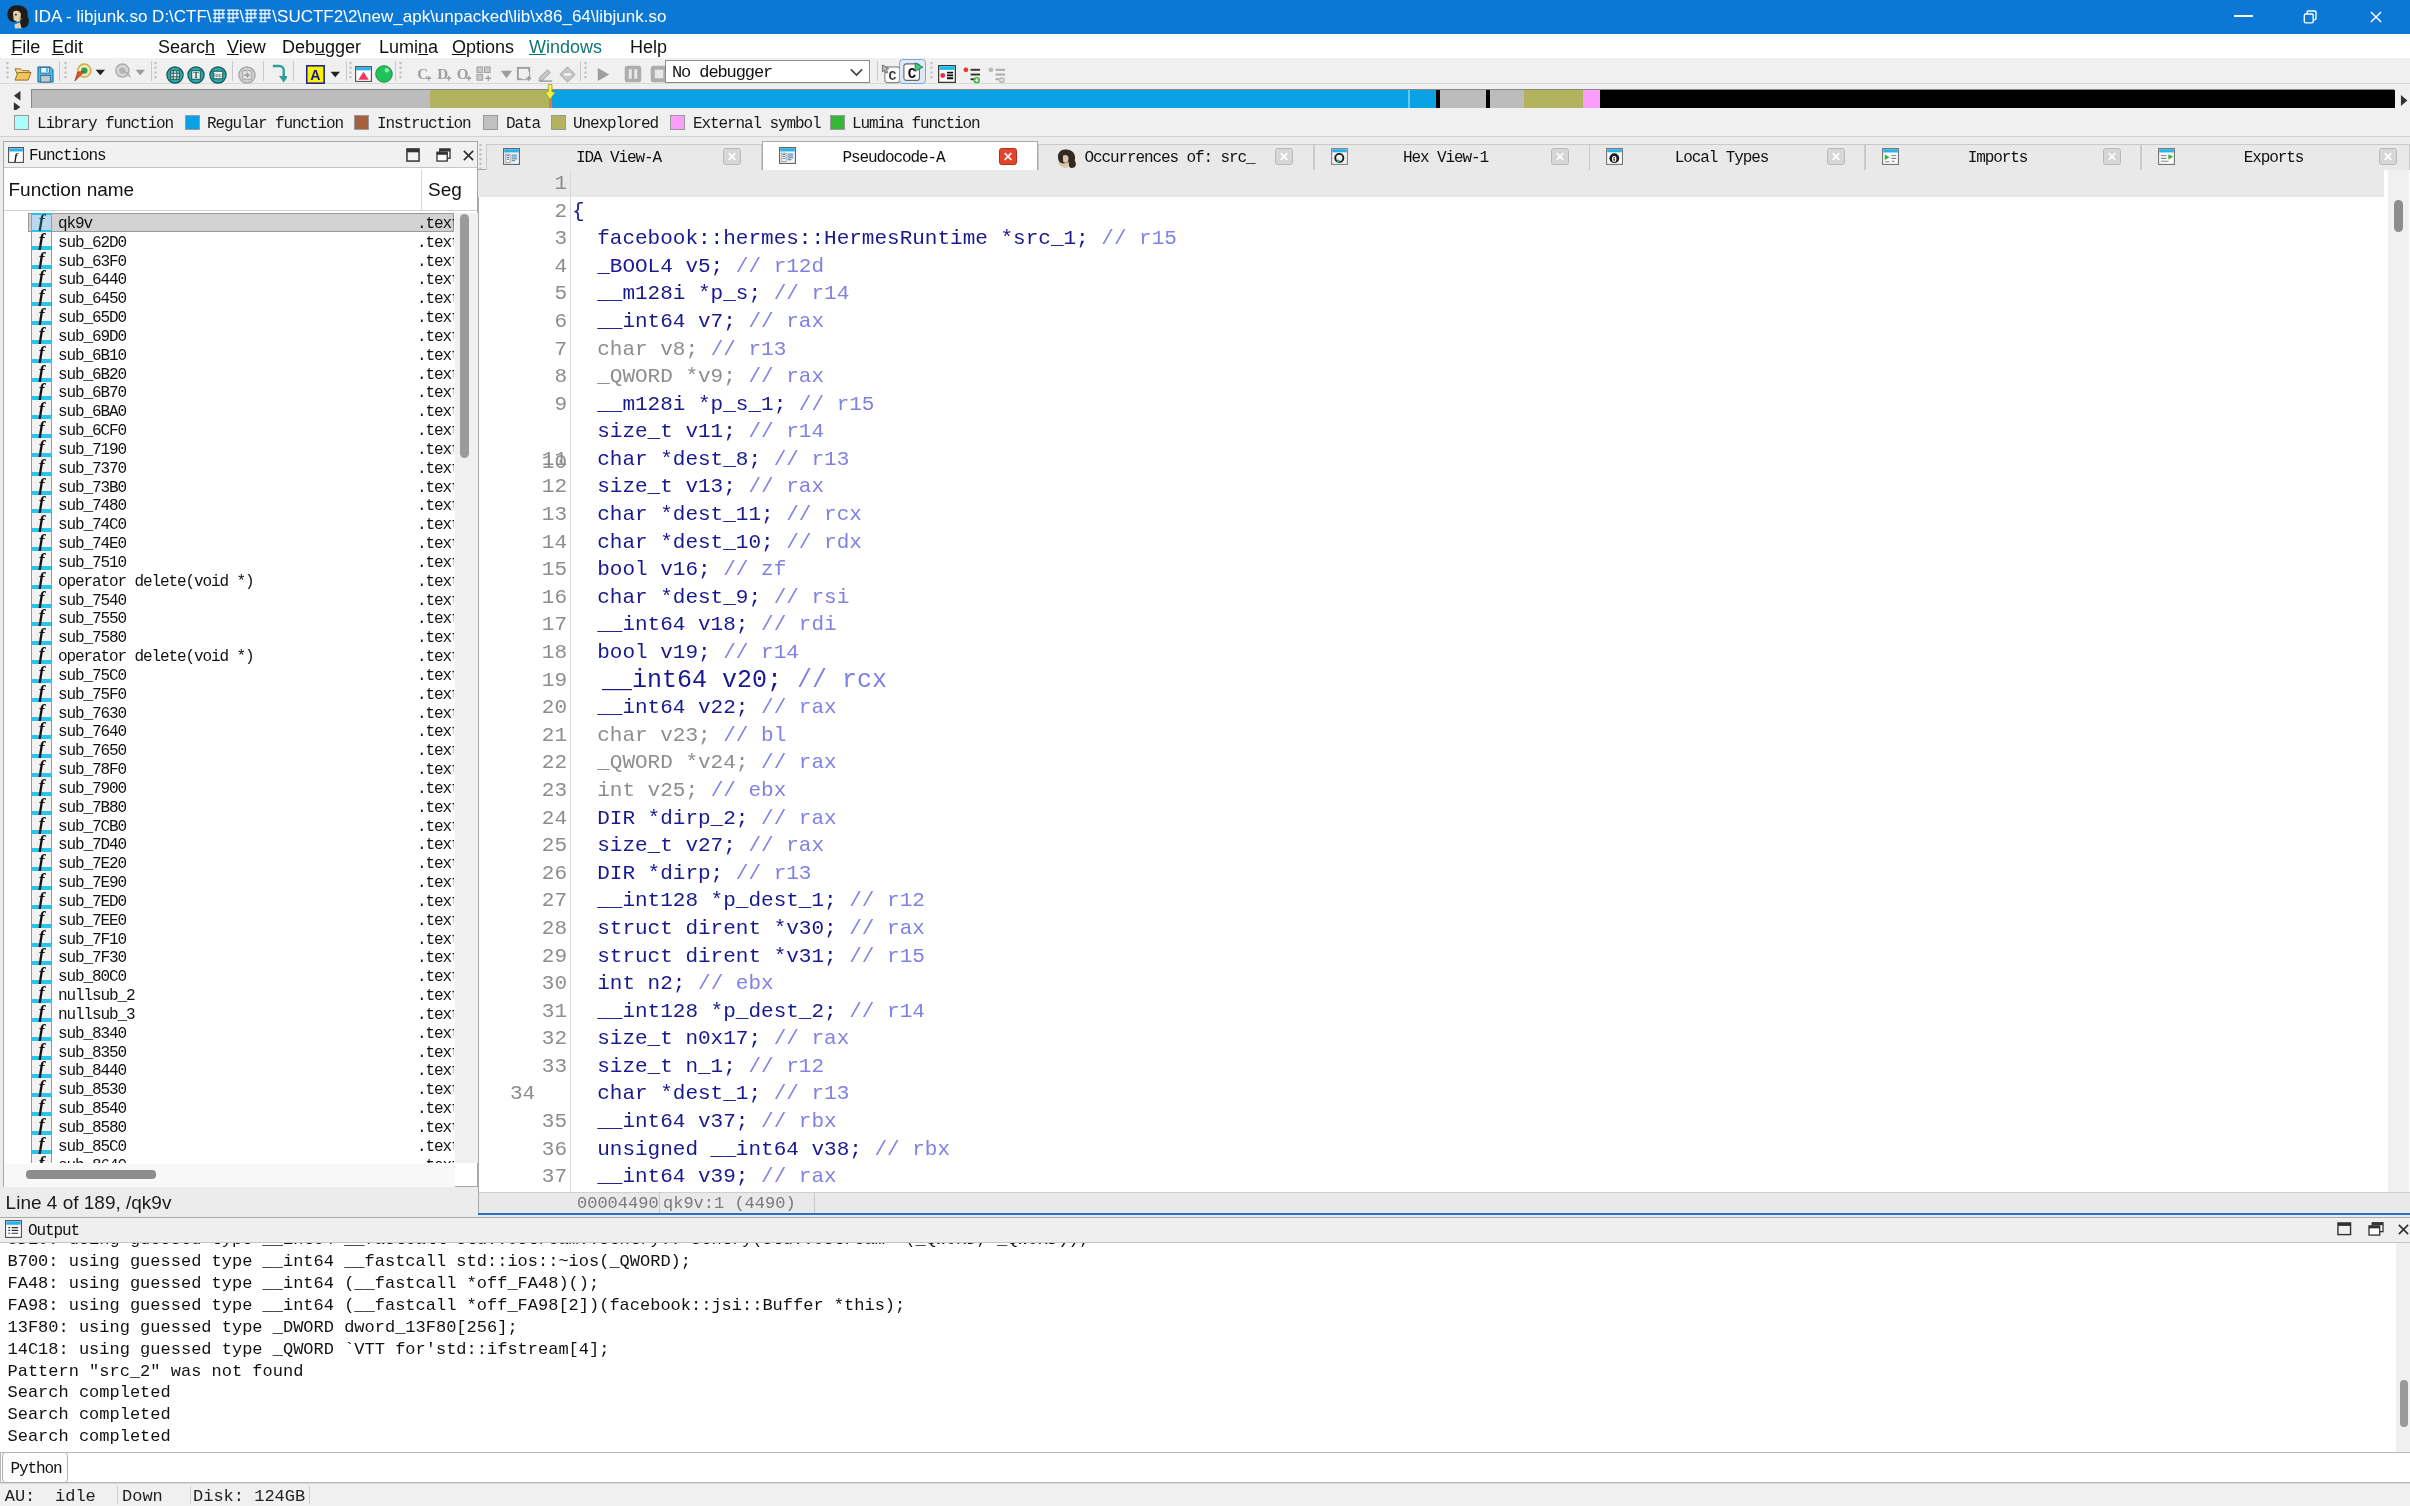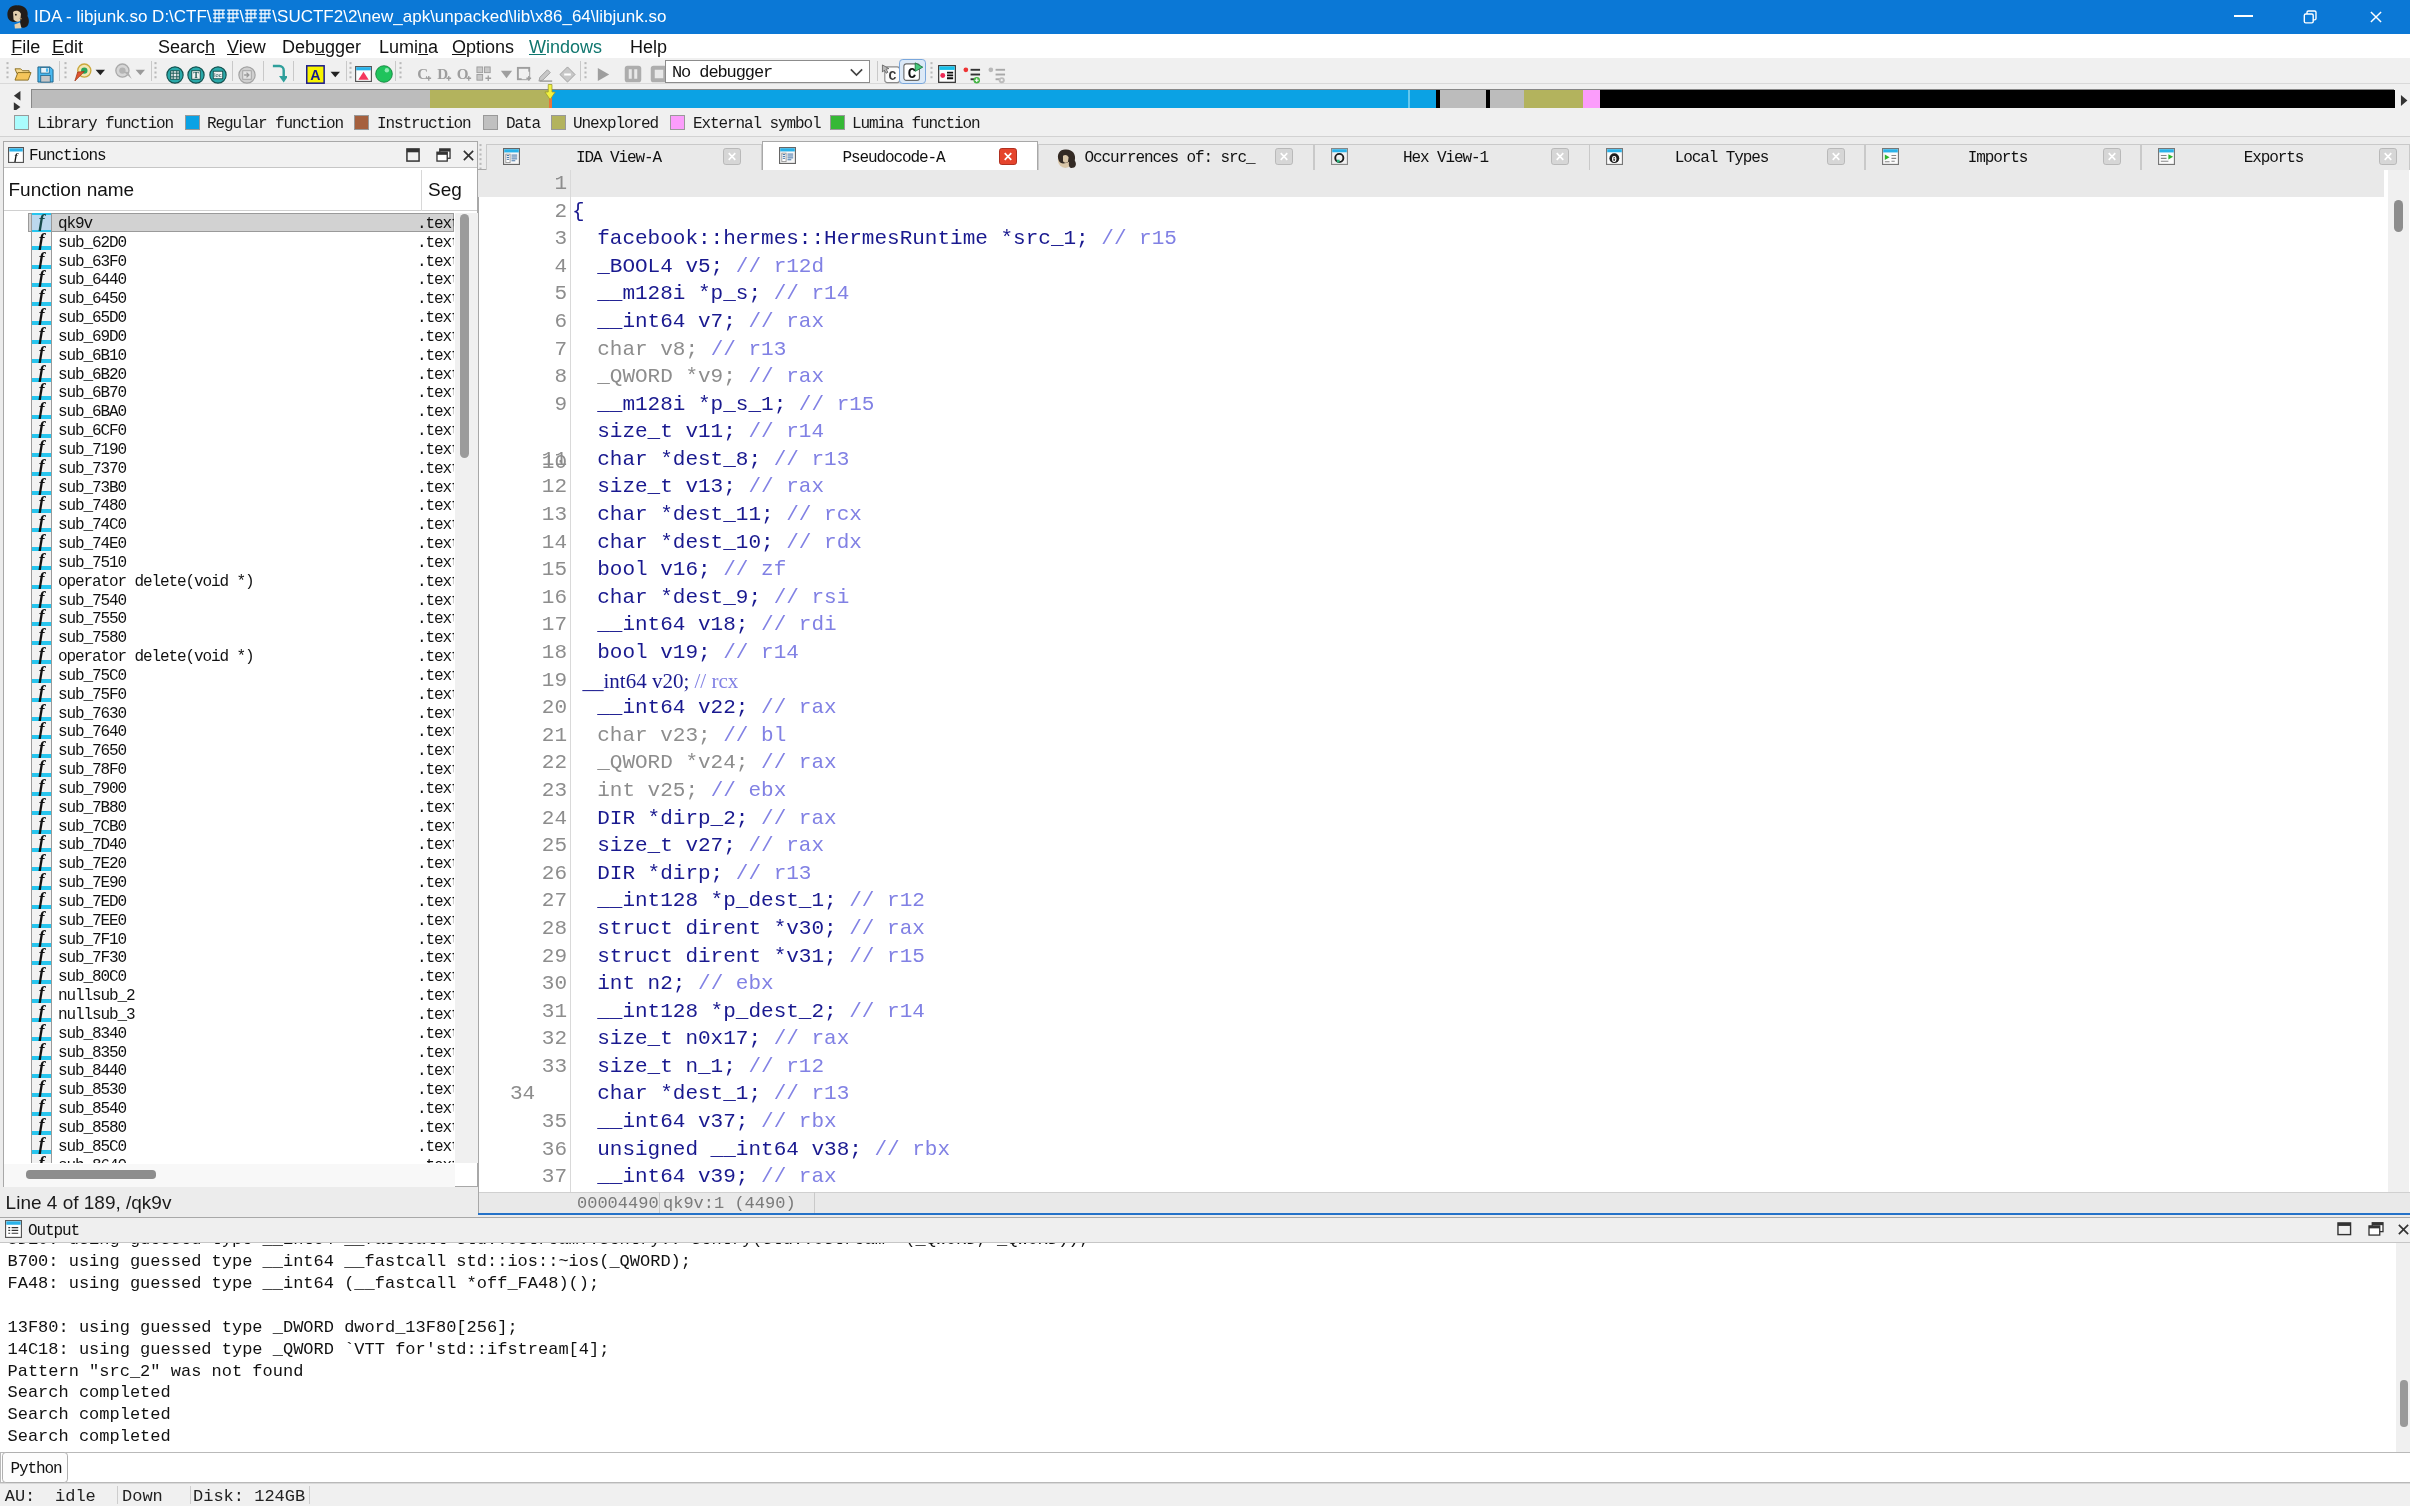--- a/index.html
+++ b/index.html
@@ -745,21 +745,21 @@
     <div class="a mono" style="left:94px;top:359px;font-size:21px;line-height:28px;white-space:pre;"><span style="color:#19198f">  char *dest_10;</span><span style="color:#8181e4"> // rdx</span></div>
     <div class="a mono" style="left:0px;top:386px;width:89px;text-align:right;font-size:21px;line-height:28px;color:#8d8d8d;">15</div>
     <div class="a mono" style="left:94px;top:386px;font-size:21px;line-height:28px;white-space:pre;"><span style="color:#19198f">  bool v16;</span><span style="color:#8181e4"> // zf</span></div>
     <div class="a mono" style="left:0px;top:414px;width:89px;text-align:right;font-size:21px;line-height:28px;color:#8d8d8d;">16</div>
     <div class="a mono" style="left:94px;top:414px;font-size:21px;line-height:28px;white-space:pre;"><span style="color:#19198f">  char *dest_9;</span><span style="color:#8181e4"> // rsi</span></div>
     <div class="a mono" style="left:0px;top:441px;width:89px;text-align:right;font-size:21px;line-height:28px;color:#8d8d8d;">17</div>
     <div class="a mono" style="left:94px;top:441px;font-size:21px;line-height:28px;white-space:pre;"><span style="color:#19198f">  __int64 v18;</span><span style="color:#8181e4"> // rdi</span></div>
     <div class="a mono" style="left:0px;top:469px;width:89px;text-align:right;font-size:21px;line-height:28px;color:#8d8d8d;">18</div>
     <div class="a mono" style="left:94px;top:469px;font-size:21px;line-height:28px;white-space:pre;"><span style="color:#19198f">  bool v19;</span><span style="color:#8181e4"> // r14</span></div>
     <div class="a mono" style="left:0px;top:497px;width:89px;text-align:right;font-size:21px;line-height:28px;color:#8d8d8d;">19</div>
-    <div class="a mono" style="left:94px;top:497px;font-size:21px;line-height:28px;white-space:pre;font-family:Liberation Serif, serif;"><span style="color:#19198f">  __int64 v20;</span><span style="color:#8181e4"> // rcx</span></div>
+    <div class="a mono" style="left:94px;top:497px;font-size:25px;line-height:28px;white-space:pre;"><span style="color:#19198f">  __int64 v20;</span><span style="color:#8181e4"> // rcx</span></div>
     <div class="a mono" style="left:0px;top:524px;width:89px;text-align:right;font-size:21px;line-height:28px;color:#8d8d8d;">20</div>
     <div class="a mono" style="left:94px;top:524px;font-size:21px;line-height:28px;white-space:pre;"><span style="color:#19198f">  __int64 v22;</span><span style="color:#8181e4"> // rax</span></div>
     <div class="a mono" style="left:0px;top:552px;width:89px;text-align:right;font-size:21px;line-height:28px;color:#8d8d8d;">21</div>
     <div class="a mono" style="left:94px;top:552px;font-size:21px;line-height:28px;white-space:pre;"><span style="color:#8d8d8d">  char v23;</span><span style="color:#8181e4"> // bl</span></div>
     <div class="a mono" style="left:0px;top:579px;width:89px;text-align:right;font-size:21px;line-height:28px;color:#8d8d8d;">22</div>
     <div class="a mono" style="left:94px;top:579px;font-size:21px;line-height:28px;white-space:pre;"><span style="color:#8d8d8d">  _QWORD *v24;</span><span style="color:#8181e4"> // rax</span></div>
     <div class="a mono" style="left:0px;top:607px;width:89px;text-align:right;font-size:21px;line-height:28px;color:#8d8d8d;">23</div>
     <div class="a mono" style="left:94px;top:607px;font-size:21px;line-height:28px;white-space:pre;"><span style="color:#8d8d8d">  int v25;</span><span style="color:#8181e4"> // ebx</span></div>
     <div class="a mono" style="left:0px;top:635px;width:89px;text-align:right;font-size:21px;line-height:28px;color:#8d8d8d;">24</div>
     <div class="a mono" style="left:94px;top:635px;font-size:21px;line-height:28px;white-space:pre;"><span style="color:#19198f">  DIR *dirp_2;</span><span style="color:#8181e4"> // rax</span></div>
@@ -817,20 +817,21 @@
       <rect x="1" y="4.2" width="11.5" height="9.8" fill="#fff" stroke="#333" stroke-width="1.4"></rect>
       <rect x="1" y="4.2" width="11.5" height="2.6" fill="#333"></rect>
     </svg></div>
 <div class="a" style="left:2397px;top:1222px;"><svg width="13" height="13" viewBox="0 0 14 14">
       <path d="M2 2 L12 12 M12 2 L2 12" stroke="#333" stroke-width="1.8"></path>
     </svg></div>
 <div class="a" style="left:0;top:1243px;width:2392px;height:209px;overflow:hidden;">
     <div class="a mono" style="left:7.5px;top:-14px;font-size:17px;line-height:21px;color:#111;white-space:pre;">5D10: using guessed type __int64 __fastcall std::ostream::sentry::~sentry(std::ostream *(_QWORD, _QWORD));</div>
     <div class="a mono" style="left:7.5px;top:7.8px;font-size:17px;line-height:21px;color:#111;white-space:pre;">B700: using guessed type __int64 __fastcall std::ios::~ios(_QWORD);</div>
     <div class="a mono" style="left:7.5px;top:30px;font-size:17px;line-height:21px;color:#111;white-space:pre;">FA48: using guessed type __int64 (__fastcall *off_FA48)();</div>
+    <div class="a mono" style="left:7.5px;top:52px;font-size:17px;line-height:21px;color:#111;white-space:pre;">FA98: using guessed type __int64 (__fastcall *off_FA98[2])(facebook::jsi::Buffer *this);</div>
     <div class="a mono" style="left:7.5px;top:74px;font-size:17px;line-height:21px;color:#111;white-space:pre;">13F80: using guessed type _DWORD dword_13F80[256];</div>
     <div class="a mono" style="left:7.5px;top:96px;font-size:17px;line-height:21px;color:#111;white-space:pre;">14C18: using guessed type _QWORD `VTT for'std::ifstream[4];</div>
     <div class="a mono" style="left:7.5px;top:118px;font-size:17px;line-height:21px;color:#111;white-space:pre;">Pattern "src_2" was not found</div>
     <div class="a mono" style="left:7.5px;top:139px;font-size:17px;line-height:21px;color:#111;white-space:pre;">Search completed</div>
     <div class="a mono" style="left:7.5px;top:161px;font-size:17px;line-height:21px;color:#111;white-space:pre;">Search completed</div>
     <div class="a mono" style="left:7.5px;top:183px;font-size:17px;line-height:21px;color:#111;white-space:pre;">Search completed</div>
   </div>
 <div class="a" style="left:2396px;top:1243px;width:14px;height:209px;background:#f0f0f0;"></div>
 <div class="a" style="left:2400px;top:1380px;width:7.5px;height:47px;background:#9a9a9a;border-radius:3.8px;"></div>
 <div class="a" style="left:0;top:1452px;width:2411px;height:31px;background:#fff;border:0.9px solid #b9b9b9;"></div>

